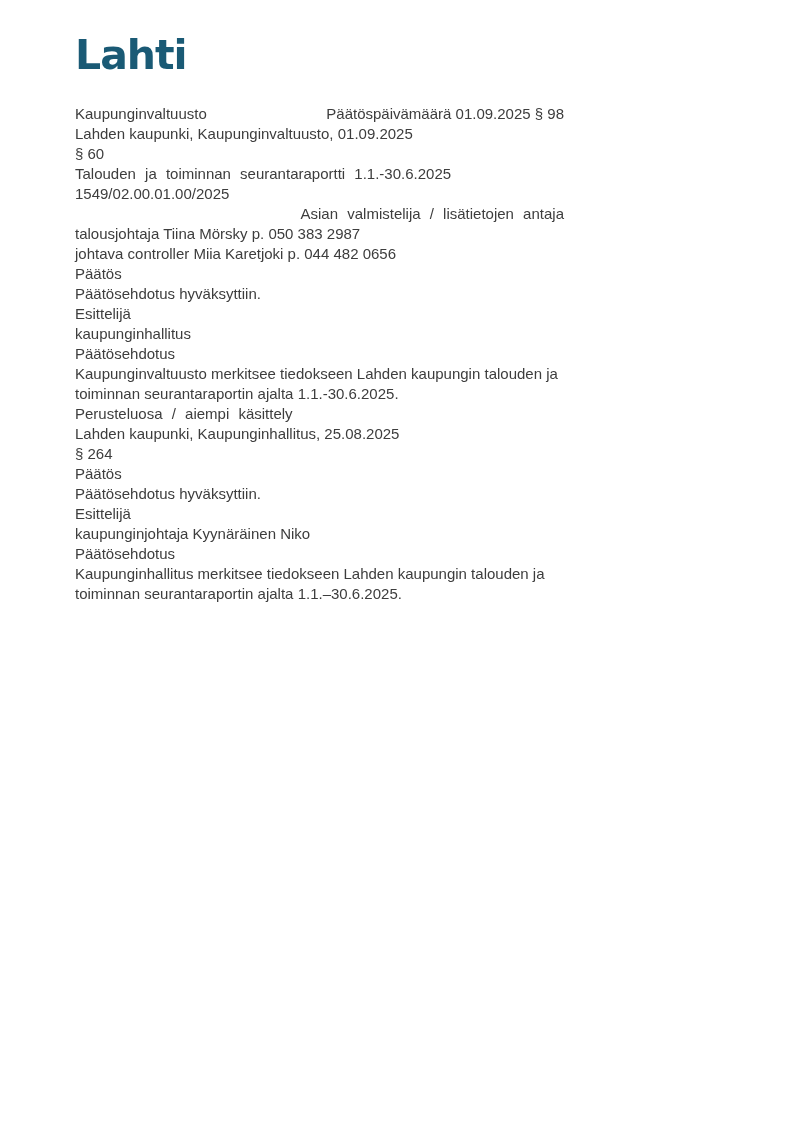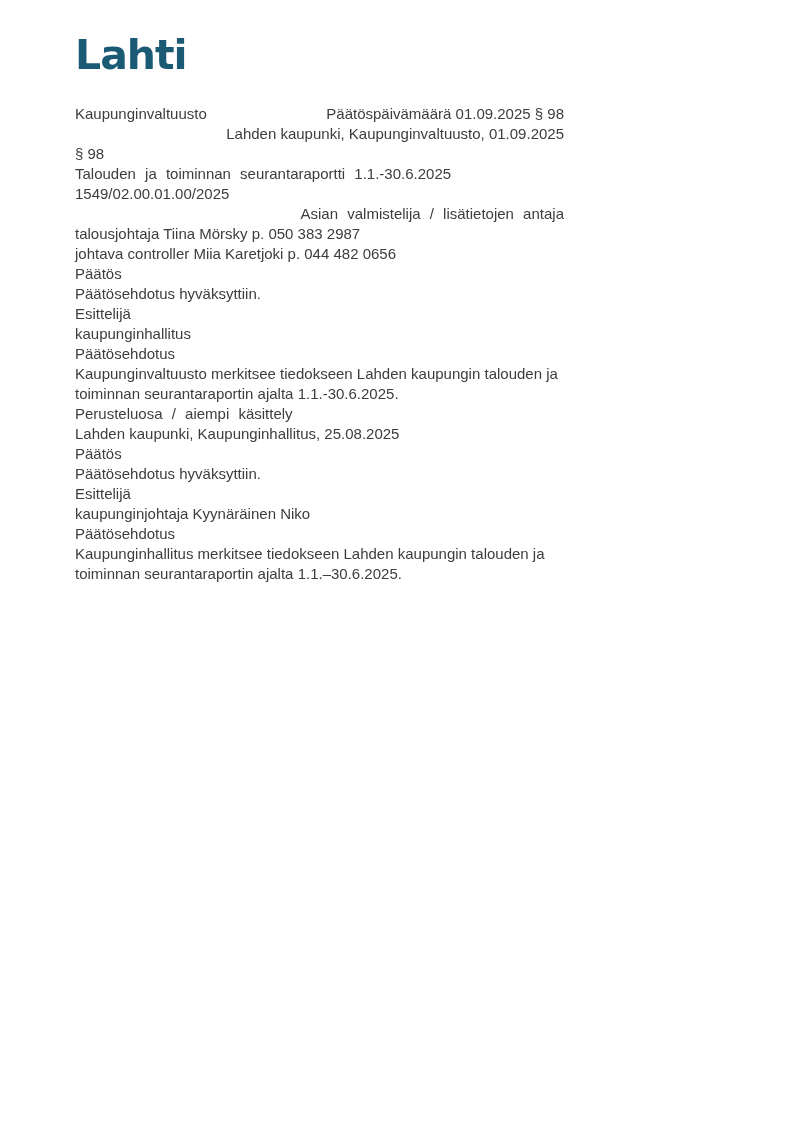--- a/index.html
+++ b/index.html
@@ -48,21 +48,21 @@
   .spread { word-spacing: 5px; }
   .para {
     line-height: 29px;
     max-width: 560px;
   }
   .para2 {
     line-height: 35px;
     max-width: 560px;
   }
   
-  .mt-meeting1   { margin-top: 56px; text-align: right; }
+  .mt-meeting1   { margin-top: 56px; }
   .mt-sec1       { margin-top: 12px; }
   .mt-title      { margin-top: 15px; }
   .mt-case       { margin-top: 17px; }
   .mt-preplabel  { margin-top: 38px; text-align: right; }
   .mt-prep1      { margin-top: 8px; }
   .mt-prep2      { margin-top: 9px; }
   .mt-paatos1    { margin-top: 9px; }
   .mt-dec1       { margin-top: 7px; }
   .mt-esitt1     { margin-top: 23px; }
   .mt-pres1      { margin-top: 7px; }
@@ -85,40 +85,41 @@
   <div class="content">
 
     <div class="logo">Lahti</div>
 
     <div class="header-row">
       <span>Kaupunginvaltuusto</span>
       <span>Päätöspäivämäärä 01.09.2025 § 98</span>
     </div>
 
     <p class="line mt-meeting1">Lahden kaupunki, Kaupunginvaltuusto, 01.09.2025</p>
-    <p class="line mt-sec1">§ 98</p>
+    <p class="line mt-sec1">§ 60</p>
     <p class="line mt-title spread">Talouden ja toiminnan seurantaraportti 1.1.-30.6.2025</p>
     <p class="line mt-case">1549/02.00.01.00/2025</p>
 
     <p class="line mt-preplabel spread">Asian valmistelija / lisätietojen antaja</p>
     <p class="line mt-prep1 indent">talousjohtaja Tiina Mörsky p. 050 383 2987</p>
     <p class="line mt-prep2 indent">johtava controller Miia Karetjoki p. 044 482 0656</p>
 
     <p class="line mt-paatos1">Päätös</p>
     <p class="line mt-dec1 indent">Päätösehdotus hyväksyttiin.</p>
 
     <p class="line mt-esitt1">Esittelijä</p>
     <p class="line mt-pres1 indent">kaupunginhallitus</p>
 
     <p class="line mt-ehd1">Päätösehdotus</p>
     <p class="line mt-prop1 indent para">Kaupunginvaltuusto merkitsee tiedokseen Lahden kaupungin talouden ja toiminnan seurantaraportin ajalta 1.1.-30.6.2025.</p>
 
     <p class="line mt-perustelu spread">Perusteluosa / aiempi käsittely</p>
 
     <p class="line mt-meeting2">Lahden kaupunki, Kaupunginhallitus, 25.08.2025</p>
+    <p class="line mt-sec2">§ 264</p>
 
     <p class="line mt-paatos2">Päätös</p>
     <p class="line mt-dec2 indent">Päätösehdotus hyväksyttiin.</p>
 
     <p class="line mt-esitt2">Esittelijä</p>
     <p class="line mt-pres2 indent">kaupunginjohtaja Kyynäräinen Niko</p>
 
     <p class="line mt-ehd2">Päätösehdotus</p>
     <p class="line mt-prop2 indent para2">Kaupunginhallitus merkitsee tiedokseen Lahden kaupungin talouden ja toiminnan seurantaraportin ajalta 1.1.–30.6.2025.</p>
 

